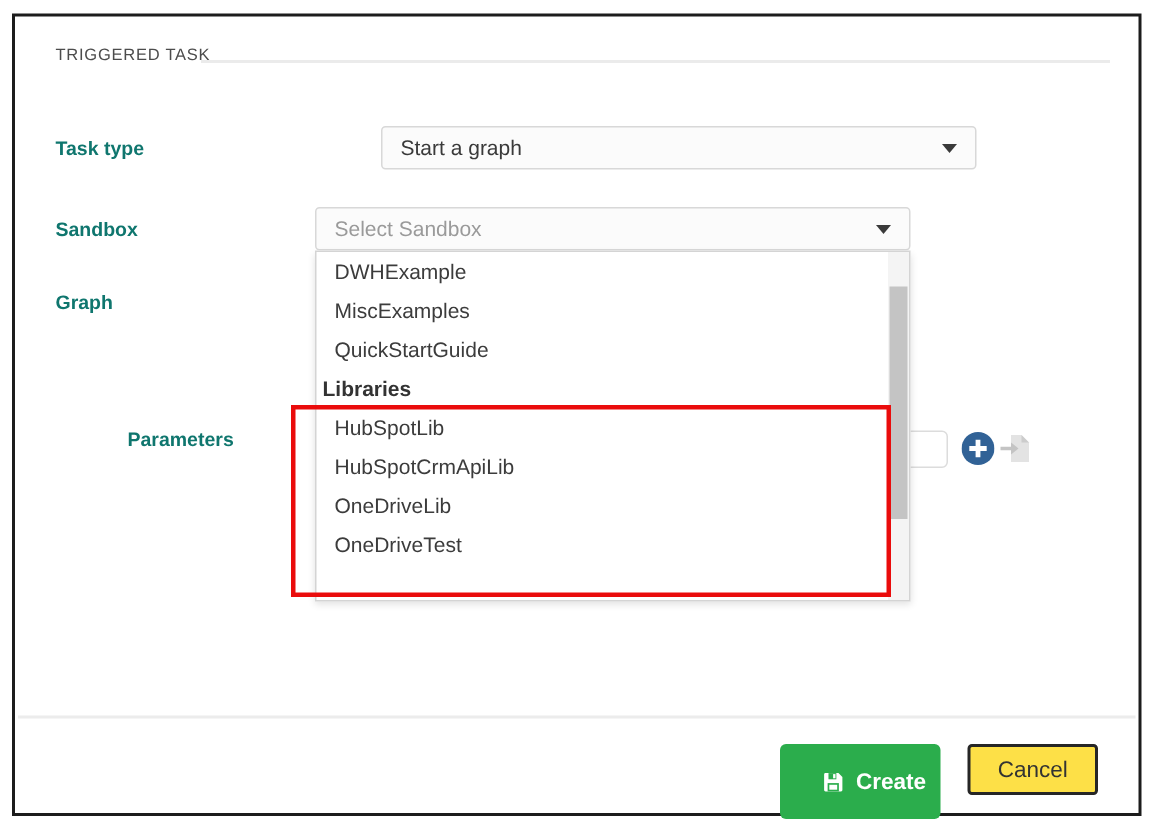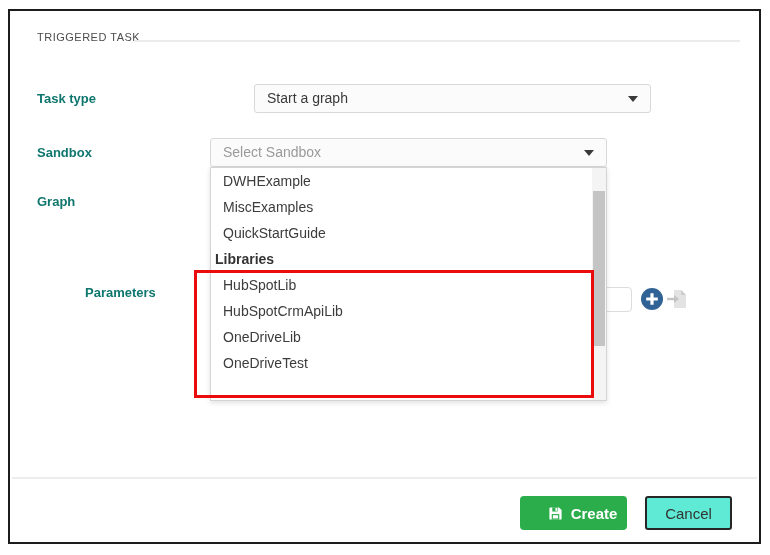--- a/index.html
+++ b/index.html
@@ -81,30 +81,30 @@
 
   .highlight-box{
     left:194px;top:270px;width:400px;height:128px;
     border:3px solid #ea0c0c;z-index:10;pointer-events:none;
     background:transparent;
   }
 
   .footer-divider{left:12px;top:477px;width:745px;height:2px;background:#ececec;}
 
   .btn-create{
-    left:520px;top:496px;width:107px;height:34px;
+    left:520px;top:496px;width:107px;height:50px;
     background:#2bad4c;border:0;border-radius:4px;cursor:pointer;
     display:flex;align-items:center;justify-content:center;gap:8px;
     color:#fff;font-size:15px;font-weight:bold;
     font-family:"Liberation Sans",sans-serif;
     padding-left:24px;
   }
   .btn-cancel{
     left:645px;top:496px;width:87px;height:34px;
-    background:#5eead4;border:2px solid #262626;border-radius:3px;cursor:pointer;
+    background:#fde047;border:2px solid #262626;border-radius:3px;cursor:pointer;
     display:flex;align-items:center;justify-content:center;
     color:#333;font-size:15px;
     font-family:"Liberation Sans",sans-serif;
   }
   .icon{display:inline-block;line-height:0;}
 </style>
 </head>
 <body>
 
 <div class="abs dialog-border"></div>

